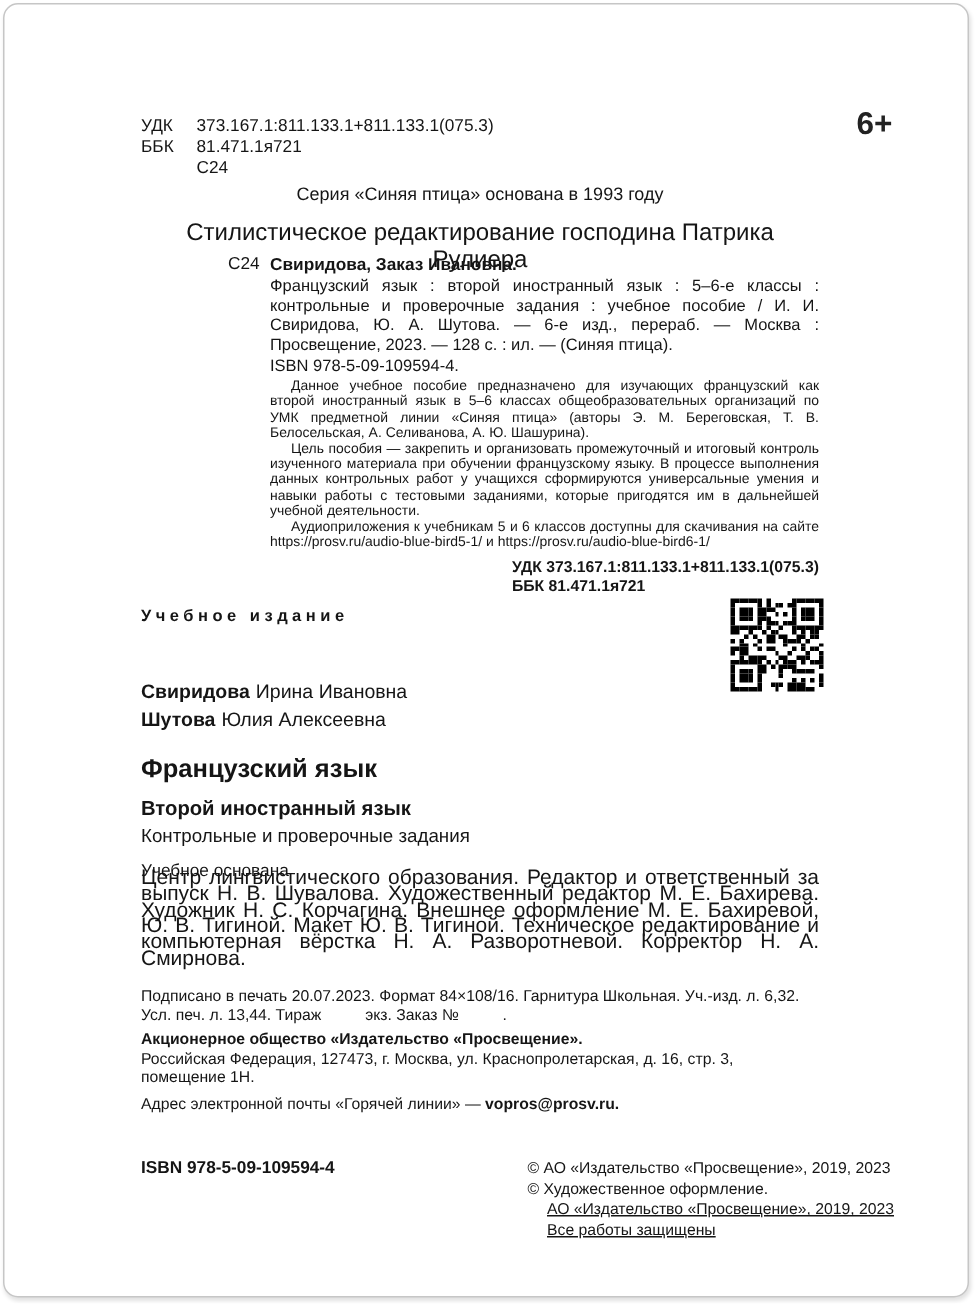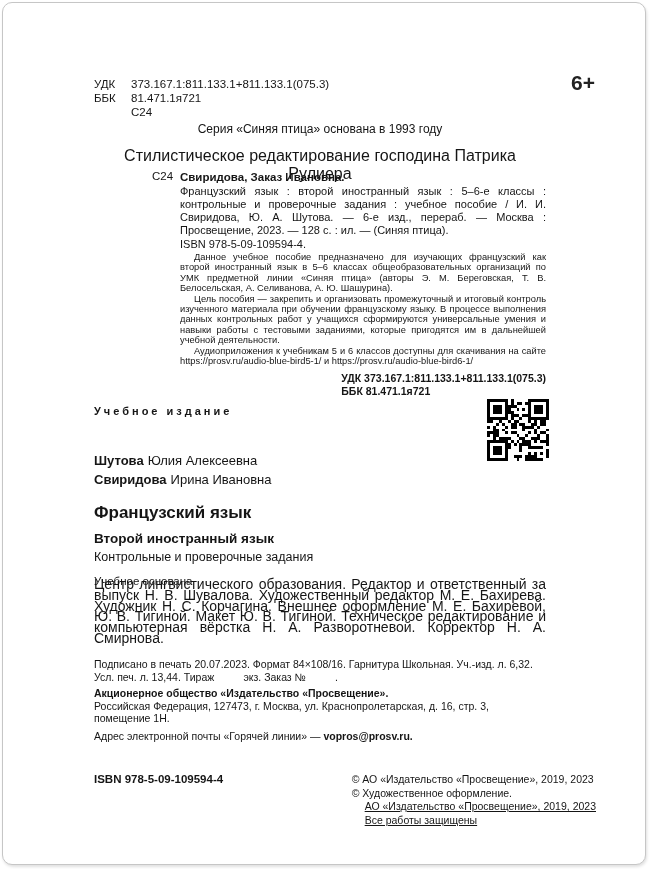--- a/index.html
+++ b/index.html
@@ -352,24 +352,24 @@
       <i style="grid-area:21/14"></i>
       <i style="grid-area:21/15"></i>
       <i style="grid-area:21/16"></i>
       <i style="grid-area:21/17"></i>
       <i style="grid-area:21/18"></i>
       <i style="grid-area:21/19"></i>
     </div>
 
   <div class="sect s-authors">
     <div class="author-line">
+      <span class="surname">Свиридова</span><span class="given">Ирина Ивановна</span>
+    </div>
+    <div class="author-line">
       <span class="surname">Шутова</span><span class="given">Юлия Алексеевна</span>
-    </div>
-    <div class="author-line">
-      <span class="surname">Свиридова</span><span class="given">Ирина Ивановна</span>
     </div>
   </div>
 
   <div class="sect s-title">
     <div class="book-title">Французский язык</div>
     <div class="sub1">Второй иностранный язык</div>
     <div class="tasks">Контрольные и проверочные задания</div>
     <div class="kind">Учебное основана</div>
   </div>
 

